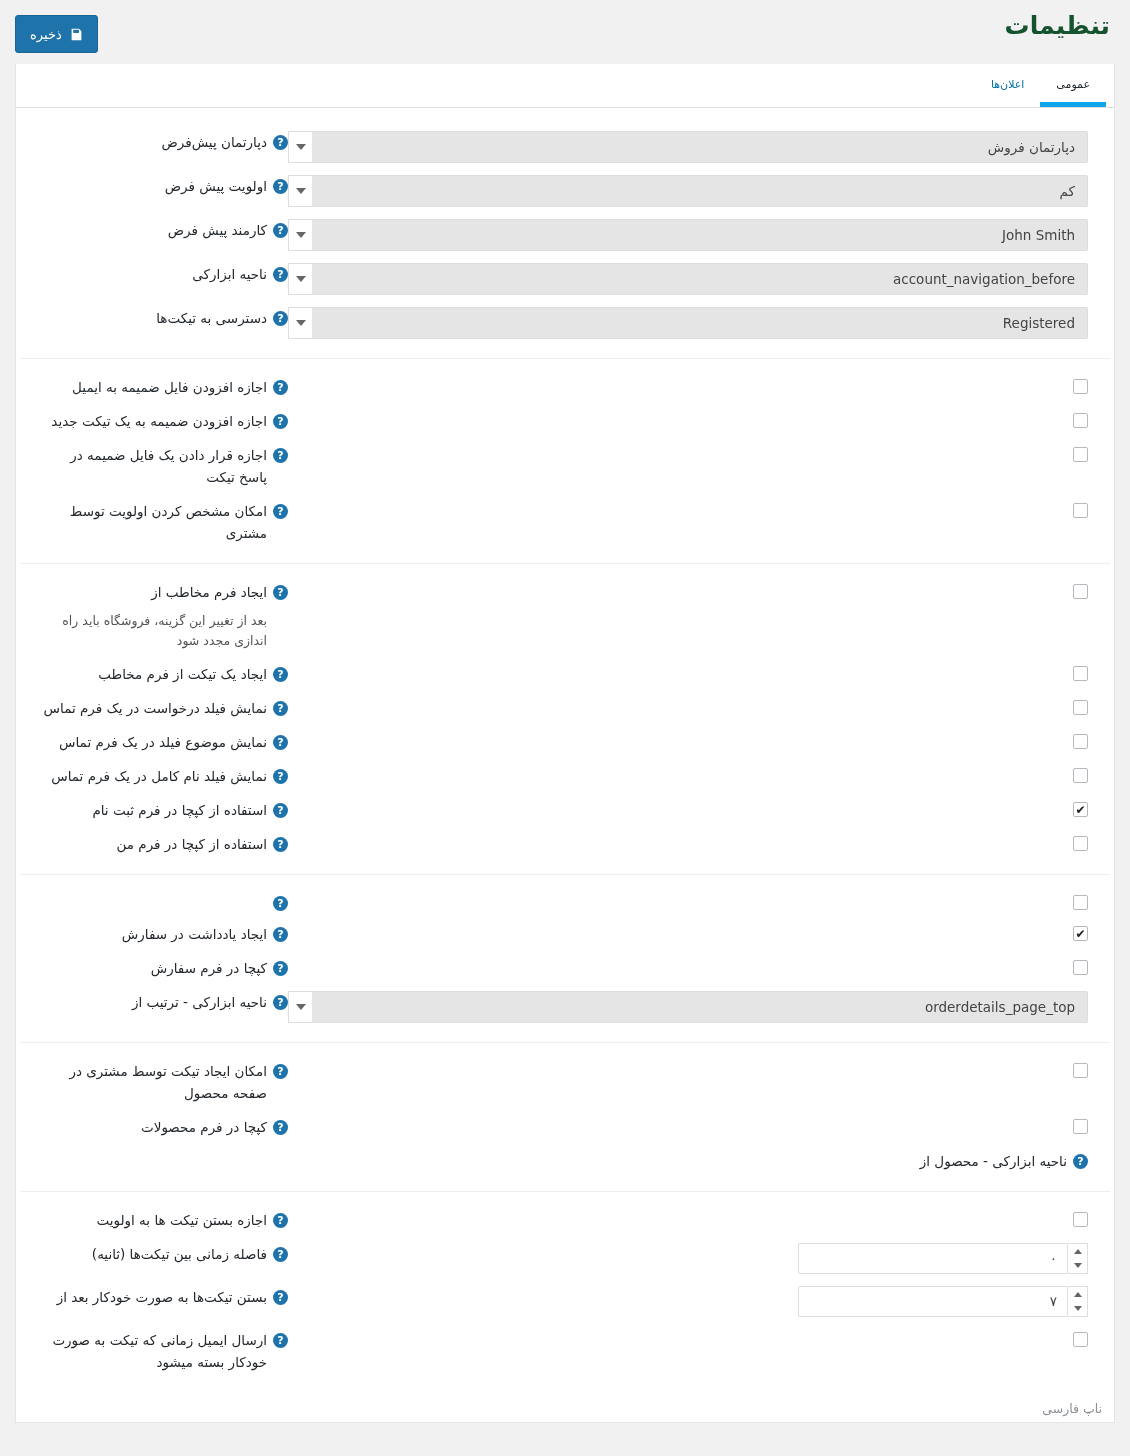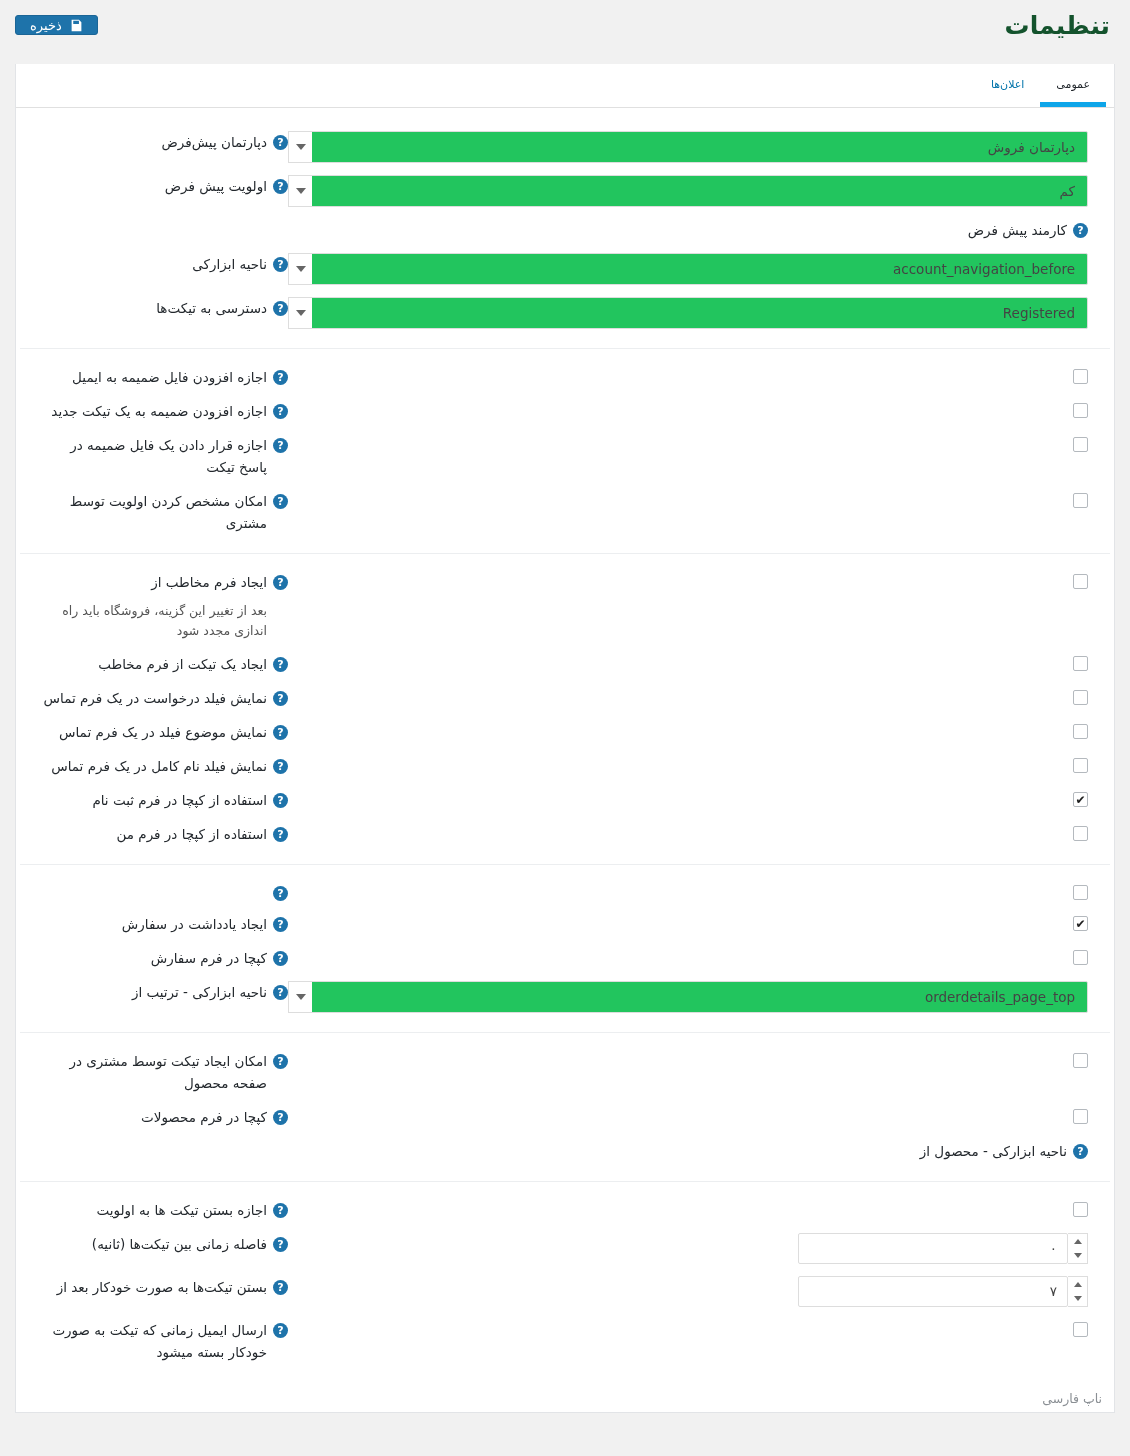--- a/index.html
+++ b/index.html
@@ -28,21 +28,21 @@
     line-height: 40px;
   }
   .save-button {
     position: absolute;
     top: 15px;
     left: 15px;
     background: #1e73aa;
     color: #fff;
     border: 1px solid #1b6596;
     border-radius: 3px;
-    height: 20px;
+    height: 38px;
     padding: 0 14px;
     font-size: 13px;
     display: flex;
     align-items: center;
     gap: 8px;
     cursor: pointer;
   }
   .save-button .save-icon {
     display: inline-block;
     width: 13px; height: 13px;
@@ -142,21 +142,21 @@
   
   .select-wrap {
     position: relative;
     width: 800px;
     height: 32px;
   }
   .select-box {
     width: 100%;
     height: 32px;
     border: 1px solid #ddd;
-    background: #22c55e;
+    background: #e5e5e5;
     border-radius: 2px;
     font-size: 13.5px;
     color: #444;
     line-height: 30px;
     padding: 0 12px 12px 34px;
     text-align: right;
     cursor: pointer;
     white-space: nowrap;
     overflow: hidden;
     text-overflow: ellipsis;
@@ -302,20 +302,30 @@
             </div>
           </div>
           <div class="label">
             <span class="help-icon">?</span>
             <div>
               <div class="txt">اولویت پیش فرض</div>
             </div>
           </div>
         </div>
         <div class="row select-row">
+          <div class="field">
+            <div class="select-wrap">
+              <div class="select-box">John Smith</div>
+              <div class="select-arrow">
+                <svg width="10" height="7" viewBox="0 0 10 7">
+                  <path d="M0 0 L5 6 L10 0 Z" fill="#666"></path>
+                </svg>
+              </div>
+            </div>
+          </div>
           <div class="label">
             <span class="help-icon">?</span>
             <div>
               <div class="txt">کارمند پیش فرض</div>
             </div>
           </div>
         </div>
         <div class="row select-row">
           <div class="field">
             <div class="select-wrap">

